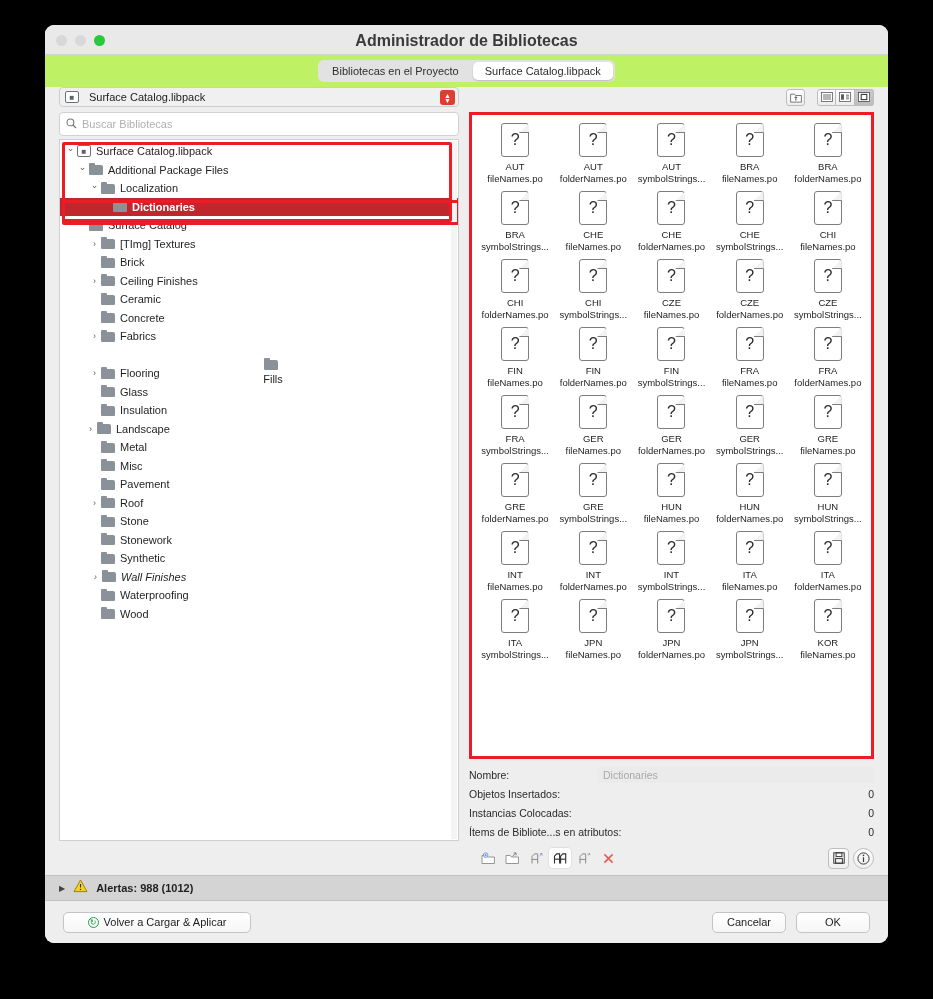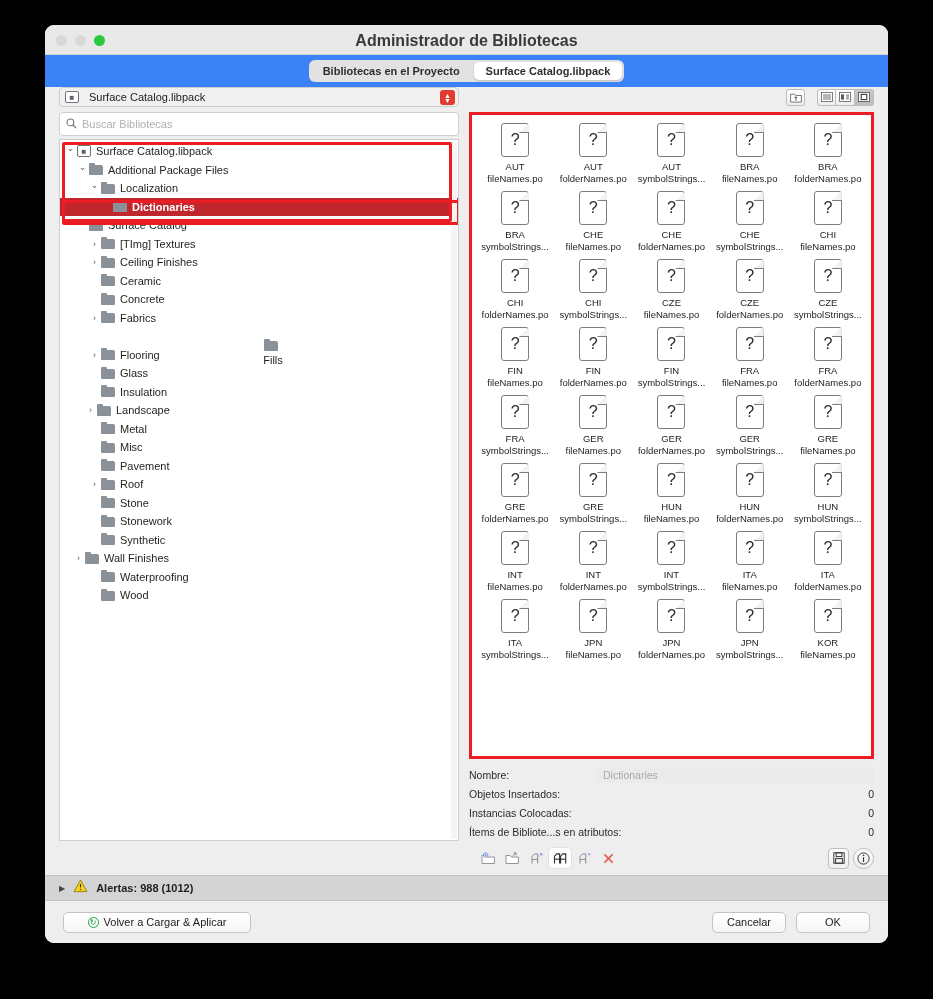--- a/index.html
+++ b/index.html
@@ -40,24 +40,23 @@
   .tl.max   { background: #29c83f; }
   .win-title {
     position: absolute; left: 0; right: 0; top: 7px;
     text-align: center;
     font-size: 16px; font-weight: bold; color: #3a3a3a;
   }
 
   
   .tabstrip {
     height: 32px;
-    background: #3b82f6;
+    background: #bef264;
     display: flex; align-items: center; justify-content: center;
     flex: 0 0 auto;
-    font-weight: bold;
   }
   .tabs {
     display: flex;
     background: #e2e2e2;
     border-radius: 6px;
     padding: 2px;
     gap: 2px;
   }
   .tab {
     font-size: 11px; color: #2e2e2e;
@@ -401,20 +400,25 @@
               <span class="disc open"></span>
               <span class="folder"></span>
               <span>Surface Catalog</span>
             </div>
             <div class="trow" style="padding-left: 28px;">
               <span class="disc closed"></span>
               <span class="folder"></span>
               <span>[TImg] Textures</span>
             </div>
             <div class="trow" style="padding-left: 28px;">
+              <span class="disc"></span>
+              <span class="folder"></span>
+              <span>Brick</span>
+            </div>
+            <div class="trow" style="padding-left: 28px;">
               <span class="disc closed"></span>
               <span class="folder"></span>
               <span>Ceiling Finishes</span>
             </div>
             <div class="trow" style="padding-left: 28px;">
               <span class="disc"></span>
               <span class="folder"></span>
               <span>Ceramic</span>
             </div>
             <div class="trow" style="padding-left: 28px;">
@@ -480,21 +484,21 @@
             <div class="trow" style="padding-left: 28px;">
               <span class="disc"></span>
               <span class="folder"></span>
               <span>Stonework</span>
             </div>
             <div class="trow" style="padding-left: 28px;">
               <span class="disc"></span>
               <span class="folder"></span>
               <span>Synthetic</span>
             </div>
-            <div class="trow" style="padding-left: 12px;">
+            <div class="trow" style="padding-left: 29px; font-style: italic;">
               <span class="disc closed"></span>
               <span class="folder"></span>
               <span>Wall Finishes</span>
             </div>
             <div class="trow" style="padding-left: 28px;">
               <span class="disc"></span>
               <span class="folder"></span>
               <span>Waterproofing</span>
             </div>
             <div class="trow" style="padding-left: 28px;">

